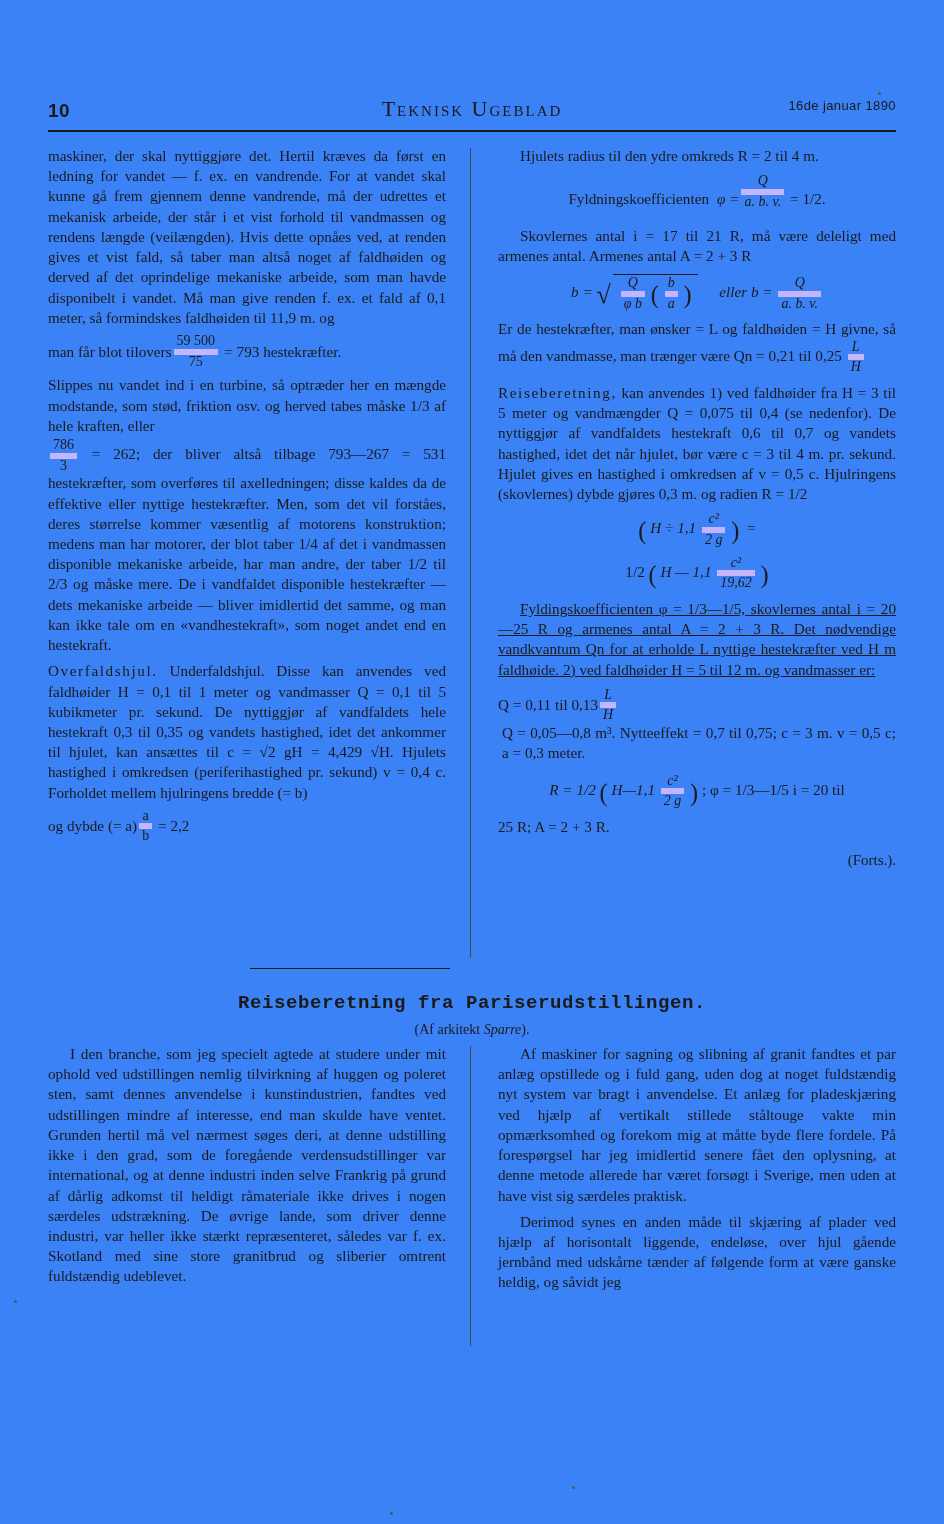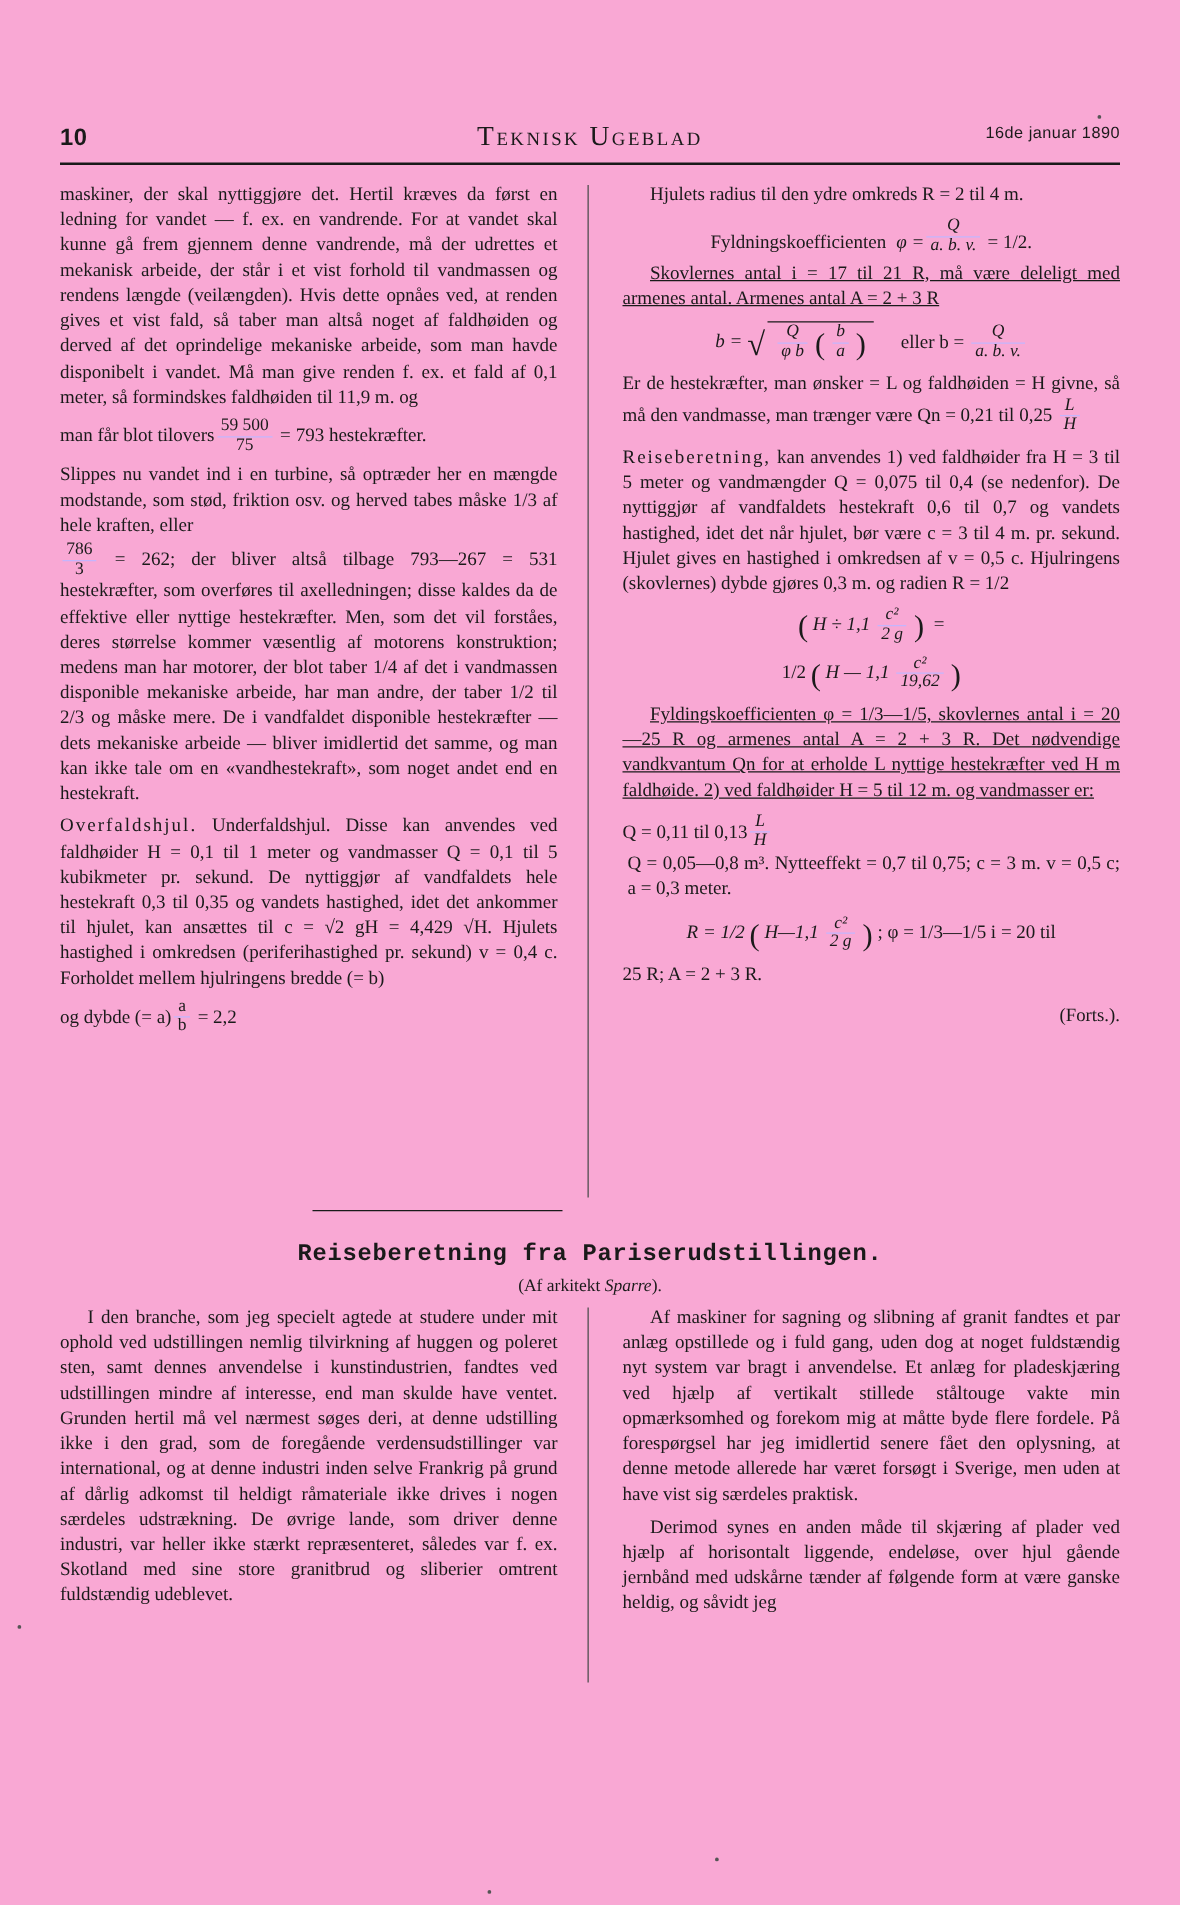--- a/index.html
+++ b/index.html
@@ -7,21 +7,21 @@
     width:944px;height:1524px;
     background:#ffffff;
     font-family:"Liberation Serif", serif;
     color:#1a1a1a;
     position:relative;
     overflow:hidden;
   }
   .page{
     position:absolute;
     left:0;top:0;width:944px;height:1524px;
-    background:#f9a8d4;
+    background:#3b82f6;
   }
   .header{
     position:absolute;
     left:48px;top:96px;width:848px;height:34px;
   }
   .folio{
     position:absolute;left:0;top:4px;
     font-size:19px;font-weight:bold;font-family:"Liberation Sans",sans-serif;
     letter-spacing:0.5px;
   }
@@ -65,21 +65,21 @@
   i,em{font-style:italic;}
   .frac{
     display:inline-block;
     vertical-align:middle;
     text-align:center;
     line-height:1.05;
     font-size:0.92em;
     margin:0 2px;
   }
   .frac .num{display:block;padding:0 3px;}
-  .frac .den{display:block;border-top:1px solid #c4b5fd;padding:0 3px;}
+  .frac .den{display:block;border-top:6px solid #c4b5fd;padding:0 3px;}
   .eq{
     display:block;text-align:center;margin:8px 0 8px 0;
     font-size:15.2px;
   }
   .eqi{font-style:italic;}
   .sqrt{
     display:inline-block;position:relative;
     border-top:1px solid #1a1a1a;
     padding:1px 6px 0 6px;margin-left:2px;
   }
@@ -171,37 +171,37 @@
       <div style="margin-top:8px;display:flex;align-items:flex-end;justify-content:center;">
         <span>Fyldningskoefficienten</span>
         <span class="eqi" style="margin-left:8px;">φ =</span>
         <span class="frac">
           <span class="num eqi">Q</span>
           <span class="den eqi">a. b. v.</span>
         </span>
         <span style="margin-left:4px;">= 1/2.</span>
       </div>
 
-      <p class="ind" style="margin-top:4px;text-decoration:underline;">Skovlernes antal i = 17 til 21 R, må være deleligt med armenes antal. Armenes antal A = 2 + 3 R</p>
+      <p class="ind" style="margin-top:16px;">Skovlernes antal i = 17 til 21 R, må være deleligt med armenes antal. Armenes antal A = 2 + 3 R</p>
 
       <div class="eq">
         <span class="eqi">b =</span>
         <span class="sqrtsign">√</span><span class="sqrt">
           <span class="frac">
             <span class="num eqi">Q</span>
             <span class="den eqi">φ b</span>
           </span>
           <span class="paren">(</span>
           <span class="frac">
             <span class="num eqi">b</span>
             <span class="den eqi">a</span>
           </span>
           <span class="paren">)</span>
         </span>
-        <span style="margin-left:18px;">eller b =</span>
+        <span style="margin-left:18px;font-style:italic;">eller b =</span>
         <span class="frac">
           <span class="num eqi">Q</span>
           <span class="den eqi">a. b. v.</span>
         </span>
       </div>
 
       <div style="margin-top:4px;">
         <span class="ind">Er de hestekræfter, man ønsker = L og faldhøiden = H givne, så må den vandmasse, man trænger være Qn = 0,21 til 0,25</span>
         <span class="frac">
           <span class="num eqi">L</span>

